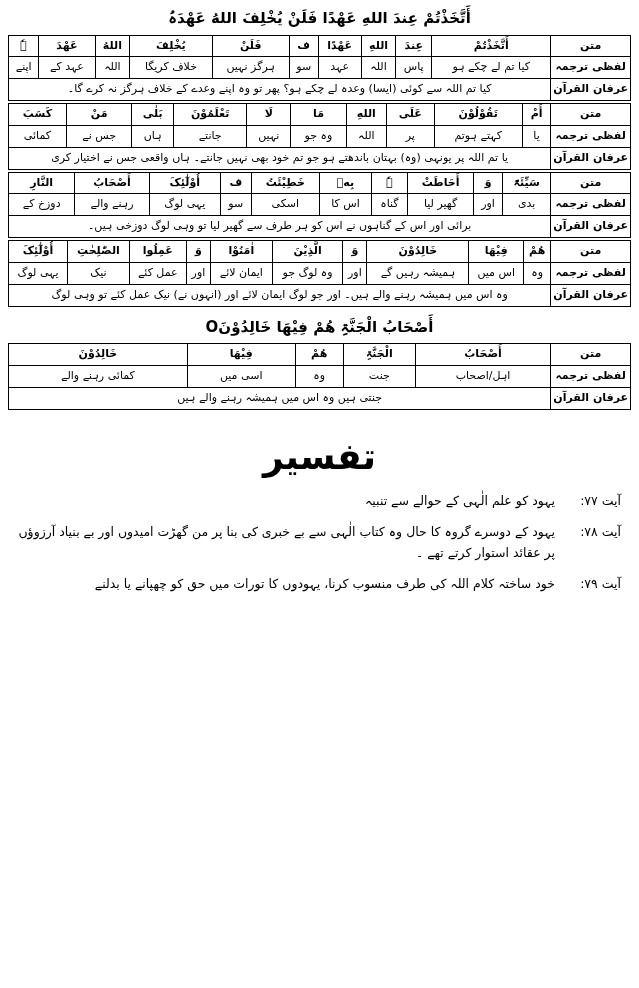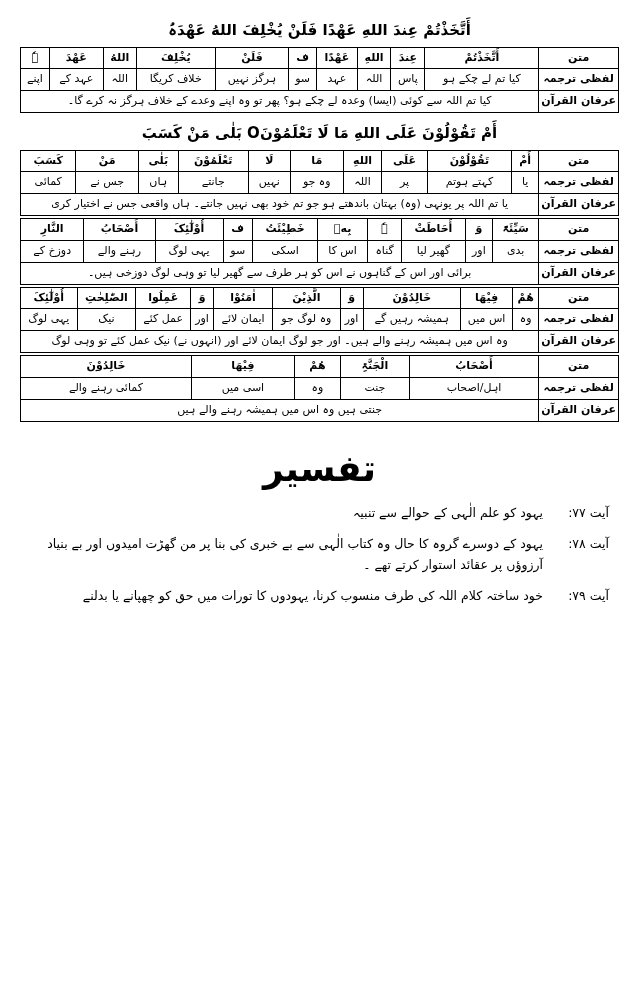--- a/index.html
+++ b/index.html
@@ -9,21 +9,21 @@
   }
   body {
     width: 639px;
     min-height: 988px;
     font-family: "DejaVu Sans", "Liberation Sans", sans-serif;
     color: #000000;
     direction: rtl;
   }
   .page {
     width: 639px;
-    padding: 12px;
+    padding: 0;
     box-sizing: border-box;
   }
   .ayah-heading {
     text-align: center;
     font-size: 15px;
     font-weight: bold;
     padding: 7px 10px 5px 10px;
     line-height: 1.5;
     direction: rtl;
   }
@@ -135,21 +135,20 @@
         <td class="urdu">اپنے</td>
       </tr>
       <tr class="tafseer-row">
         <td class="label">عرفان القرآن</td>
         <td colspan="10">کیا تم اللہ سے کوئی (ایسا) وعدہ لے چکے ہو؟ پھر تو وہ اپنے وعدے کے خلاف ہرگز نہ کرے گا۔</td>
       </tr>
     </tbody>
       </table>
   </div>
 
-  <div class="ayah-heading">أَمْ تَقُوْلُوْنَ عَلَی اللهِ مَا لَا تَعْلَمُوْنَO بَلٰی مَنْ کَسَبَ</div>
   <div class="block">
     <table class="grid">
       <tbody>
           <tr>
         <td class="label">متن</td>
         <td class="arabic">أَمْ</td>
         <td class="arabic">تَقُوْلُوْنَ</td>
         <td class="arabic">عَلَی</td>
         <td class="arabic">اللهِ</td>
         <td class="arabic">مَا</td>
@@ -247,20 +246,21 @@
         <td class="urdu">یہی لوگ</td>
       </tr>
       <tr class="tafseer-row">
         <td class="label">عرفان القرآن</td>
         <td colspan="10">وہ اس میں ہمیشہ رہنے والے ہیں۔ اور جو لوگ ایمان لائے اور (انہوں نے) نیک عمل کئے تو وہی لوگ</td>
       </tr>
     </tbody>
       </table>
   </div>
 
+  <div class="ayah-heading">أَصْحَابُ الْجَنَّۃِ هُمْ فِیْهَا خَالِدُوْنَO</div>
   <div class="block">
     <table class="grid">
       <tbody>
           <tr>
         <td class="label">متن</td>
         <td class="arabic">أَصْحَابُ</td>
         <td class="arabic">الْجَنَّۃِ</td>
         <td class="arabic">هُمْ</td>
         <td class="arabic">فِیْهَا</td>
         <td class="arabic">خَالِدُوْنَ</td>

